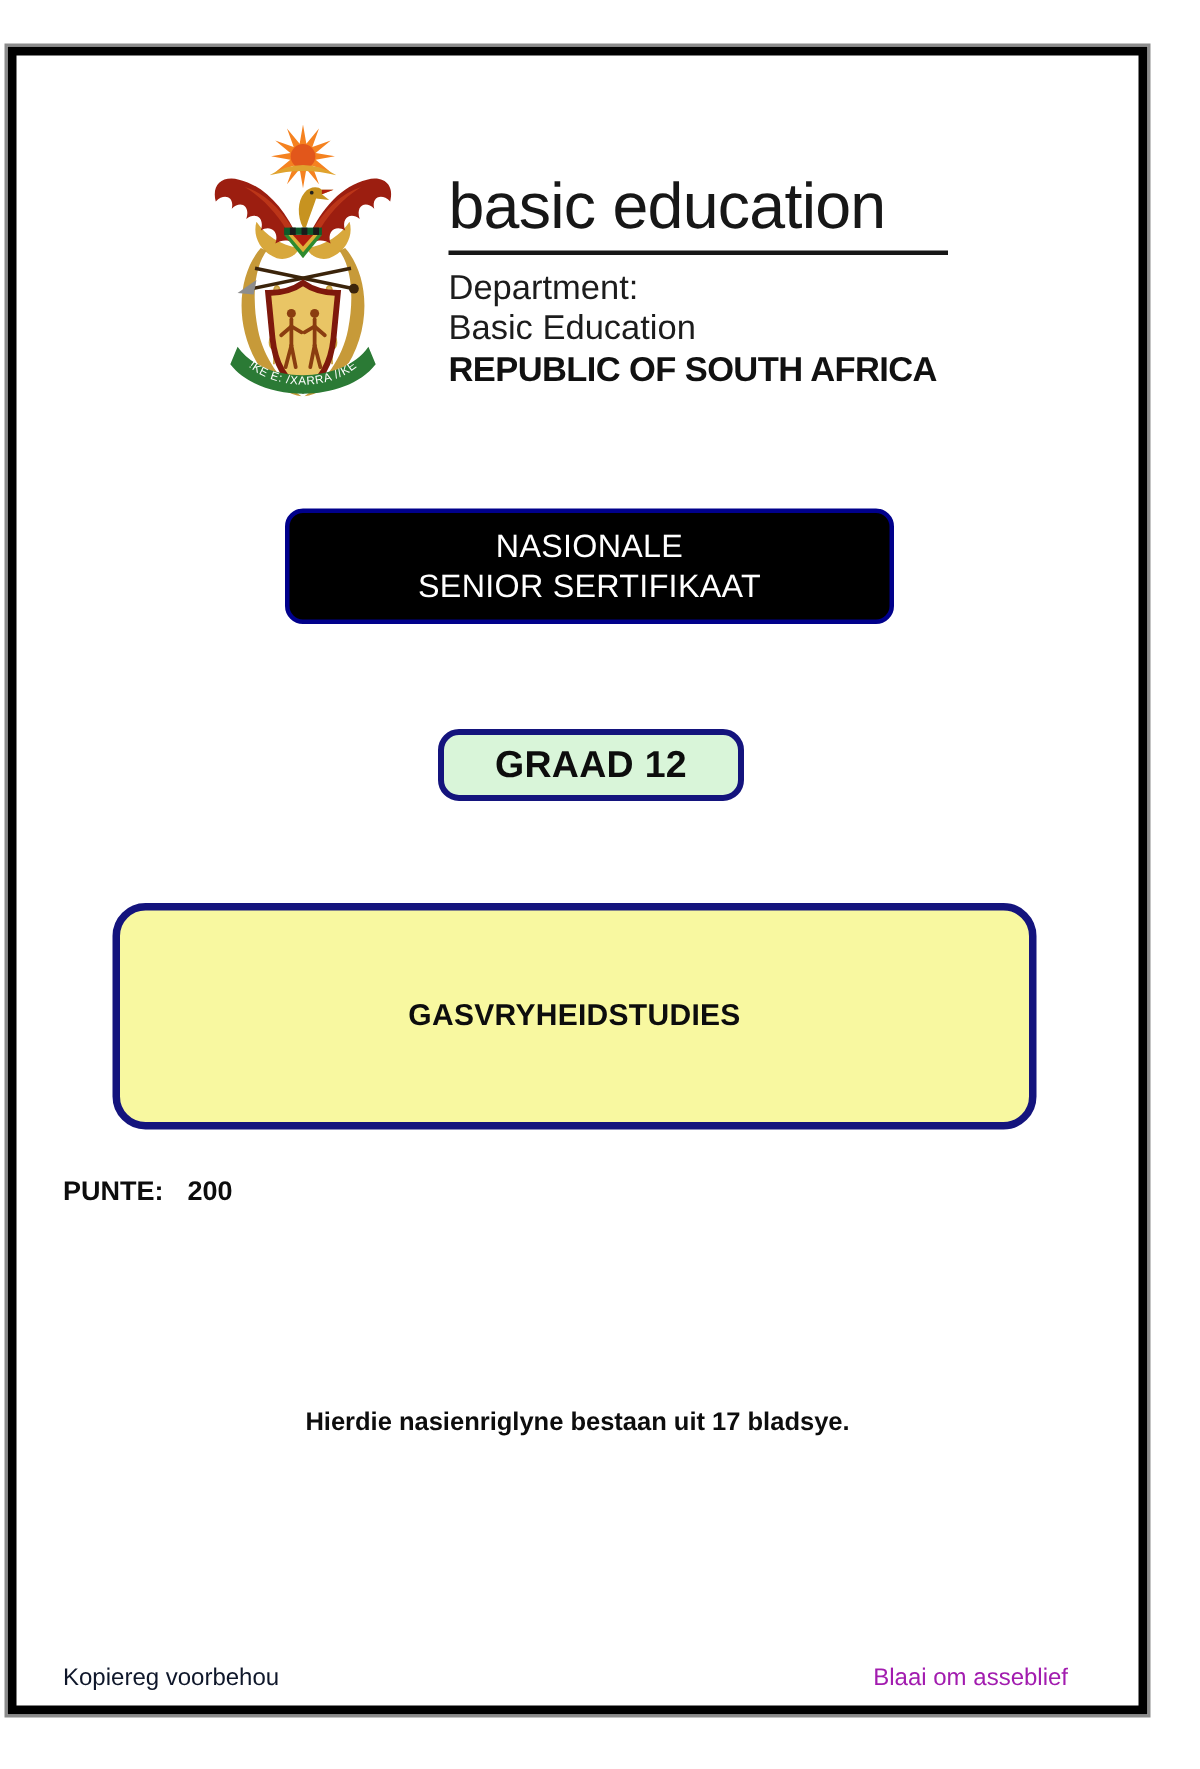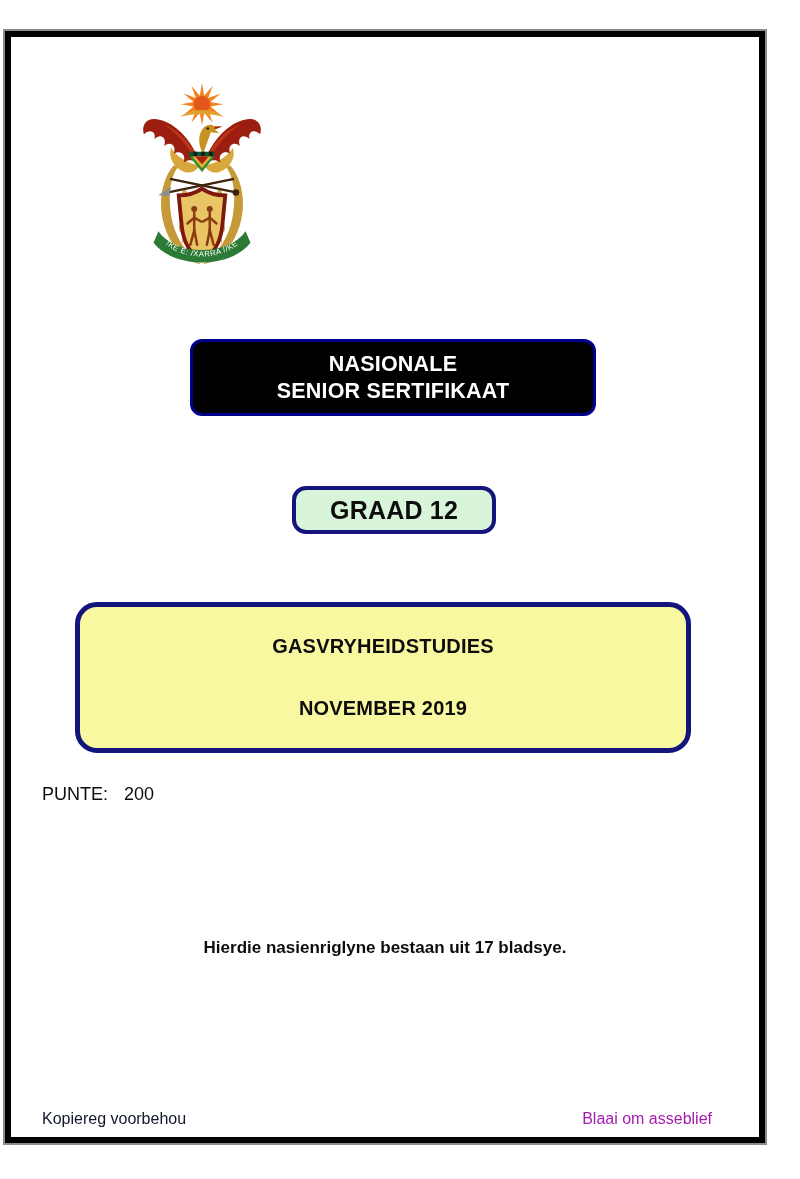--- a/index.html
+++ b/index.html
@@ -21,41 +21,41 @@
   }
   .wordmark-rule{width:333px;border-top:3px solid #171717;margin-top:5px;}
   .dept-line{font-size:23px;line-height:27px;color:#1c1c1c;margin-top:0;}
   .dept-block{margin-top:8px;}
   .country-line{font-size:23px;line-height:28px;font-weight:700;color:#111;letter-spacing:-0.4px;white-space:nowrap;}
   
   .nsc-box{
     position:absolute;left:179px;top:302px;width:406px;height:77px;
     box-sizing:border-box;background:#000;border:3px solid #00008b;border-radius:12px;
     display:flex;flex-direction:column;justify-content:center;align-items:center;
-    color:#fff;font-weight:700;font-size:21.5px;line-height:27px;text-align:right;
+    color:#fff;font-weight:400;font-size:21.5px;line-height:27px;text-align:right;
     letter-spacing:0.2px;
   }
   
   .grade-box{
     position:absolute;left:281px;top:449px;width:204px;height:48px;
     box-sizing:border-box;background:#d9f5d9;border:4px solid #14147d;border-radius:14px;
     display:flex;justify-content:center;align-items:center;
     font-weight:700;font-size:25px;color:#0d0d0d;letter-spacing:0.2px;
   }
   
   .subject-box{
     position:absolute;left:64px;top:565px;width:616px;height:151px;
     box-sizing:border-box;background:#f8f8a0;border:5px solid #14147d;border-radius:22px;
     display:flex;flex-direction:column;justify-content:space-evenly;align-items:center;
     padding:6px 0;
     gap:16px;
   }
   .subject-line{font-weight:700;font-size:20px;color:#0d0d0d;letter-spacing:0.2px;}
   
-  .marks{position:absolute;left:31px;top:747px;font-weight:400;font-size:18px;color:#0d0d0d;}
+  .marks{position:absolute;left:31px;top:747px;font-weight:700;font-size:18px;color:#0d0d0d;}
   .marks .val{margin-left:16px;}
   .pages-note{
     position:absolute;left:0;right:0;top:901px;text-align:center;
     font-weight:700;font-size:17px;color:#0d0d0d;
   }
   .footer-left{position:absolute;left:31px;top:1073px;font-size:16px;color:#0f172a;}
   .footer-right{position:absolute;right:47px;top:1073px;font-size:16px;color:#a21caf;}
 </style>
 </head>
 <body>
@@ -140,33 +140,41 @@
 
     <g>
       <path d="M20 158 C 38 184, 92 184, 110 158 L 115 170 C 94 197, 36 197, 15 170 Z" fill="#2b7a35"></path>
       <path id="mottoPath" d="M22 166 C 42 190, 88 190, 108 166" fill="none"></path>
       <text font-size="8" fill="#ffffff" font-family="Liberation Sans, sans-serif" letter-spacing="0.5">
         <textPath href="#mottoPath" startOffset="50%" text-anchor="middle">!KE E: /XARRA //KE</textPath>
       </text>
     </g>
   </svg>
 
+  <div class="logo-text">
+    <div class="wordmark">basic education</div>
+    <div class="wordmark-rule"></div>
+    <div class="dept-block">
+      <div class="dept-line">Department:</div>
+      <div class="dept-line">Basic Education</div>
+      <div class="country-line">REPUBLIC OF SOUTH AFRICA</div>
+    </div>
+  </div>
 
   <div class="nsc-box">
     <div>NASIONALE</div>
     <div>SENIOR SERTIFIKAAT</div>
   </div>
 
   <div class="grade-box">
     <span>GRAAD 12</span>
   </div>
 
   <div class="subject-box">
     <div class="subject-line">GASVRYHEIDSTUDIES</div>
-    <div class="subject-line">NOVEMBER 2019</div>
   </div>
 
   <div class="marks">
     <span>PUNTE:</span><span class="val">200</span>
   </div>
 
   <div class="pages-note">Hierdie nasienriglyne bestaan uit 17 bladsye.</div>
 
   <div class="footer-left">Kopiereg voorbehou</div>
   <div class="footer-right">Blaai om asseblief</div>

